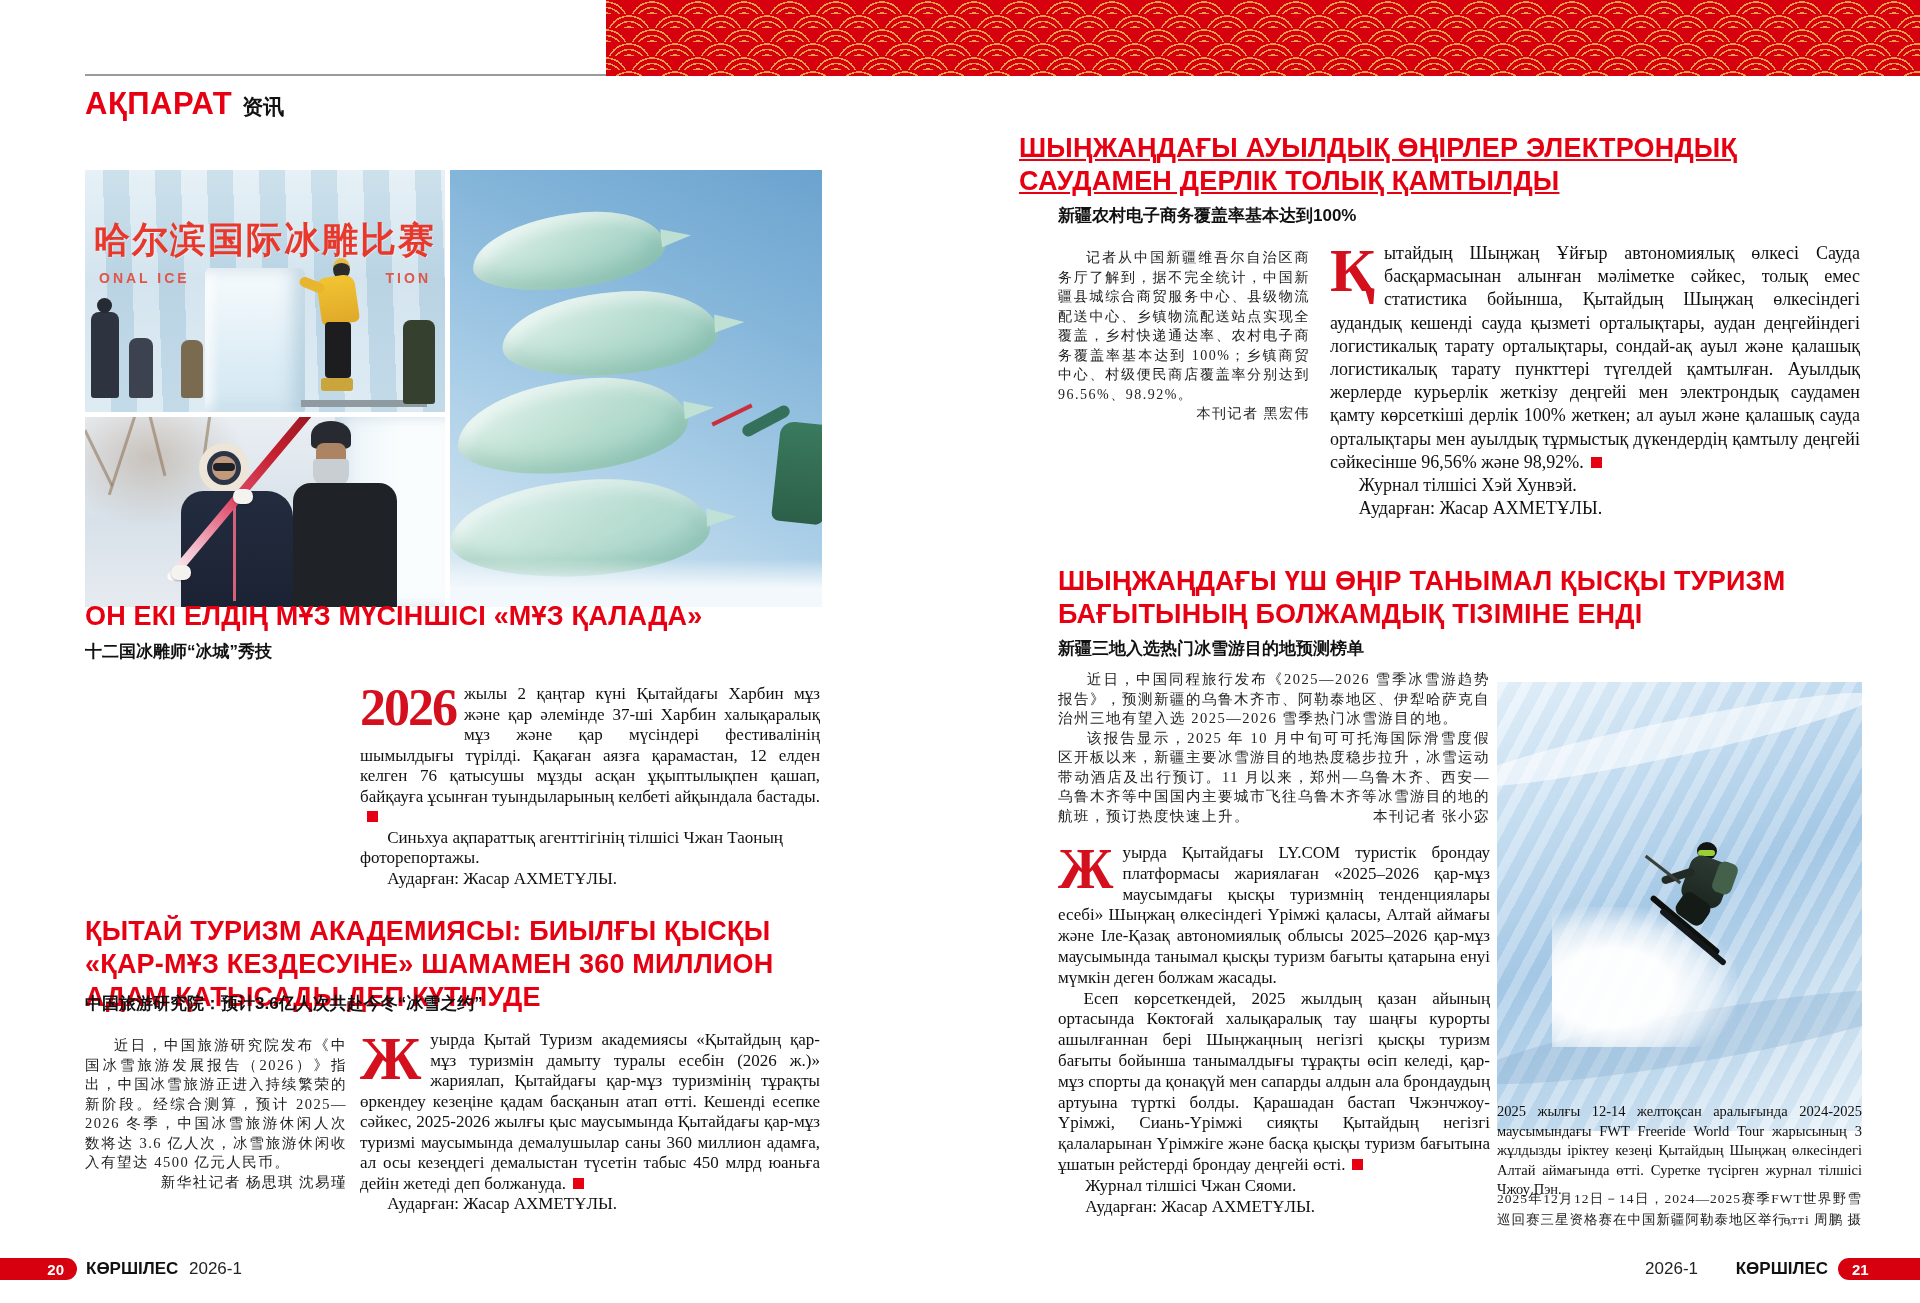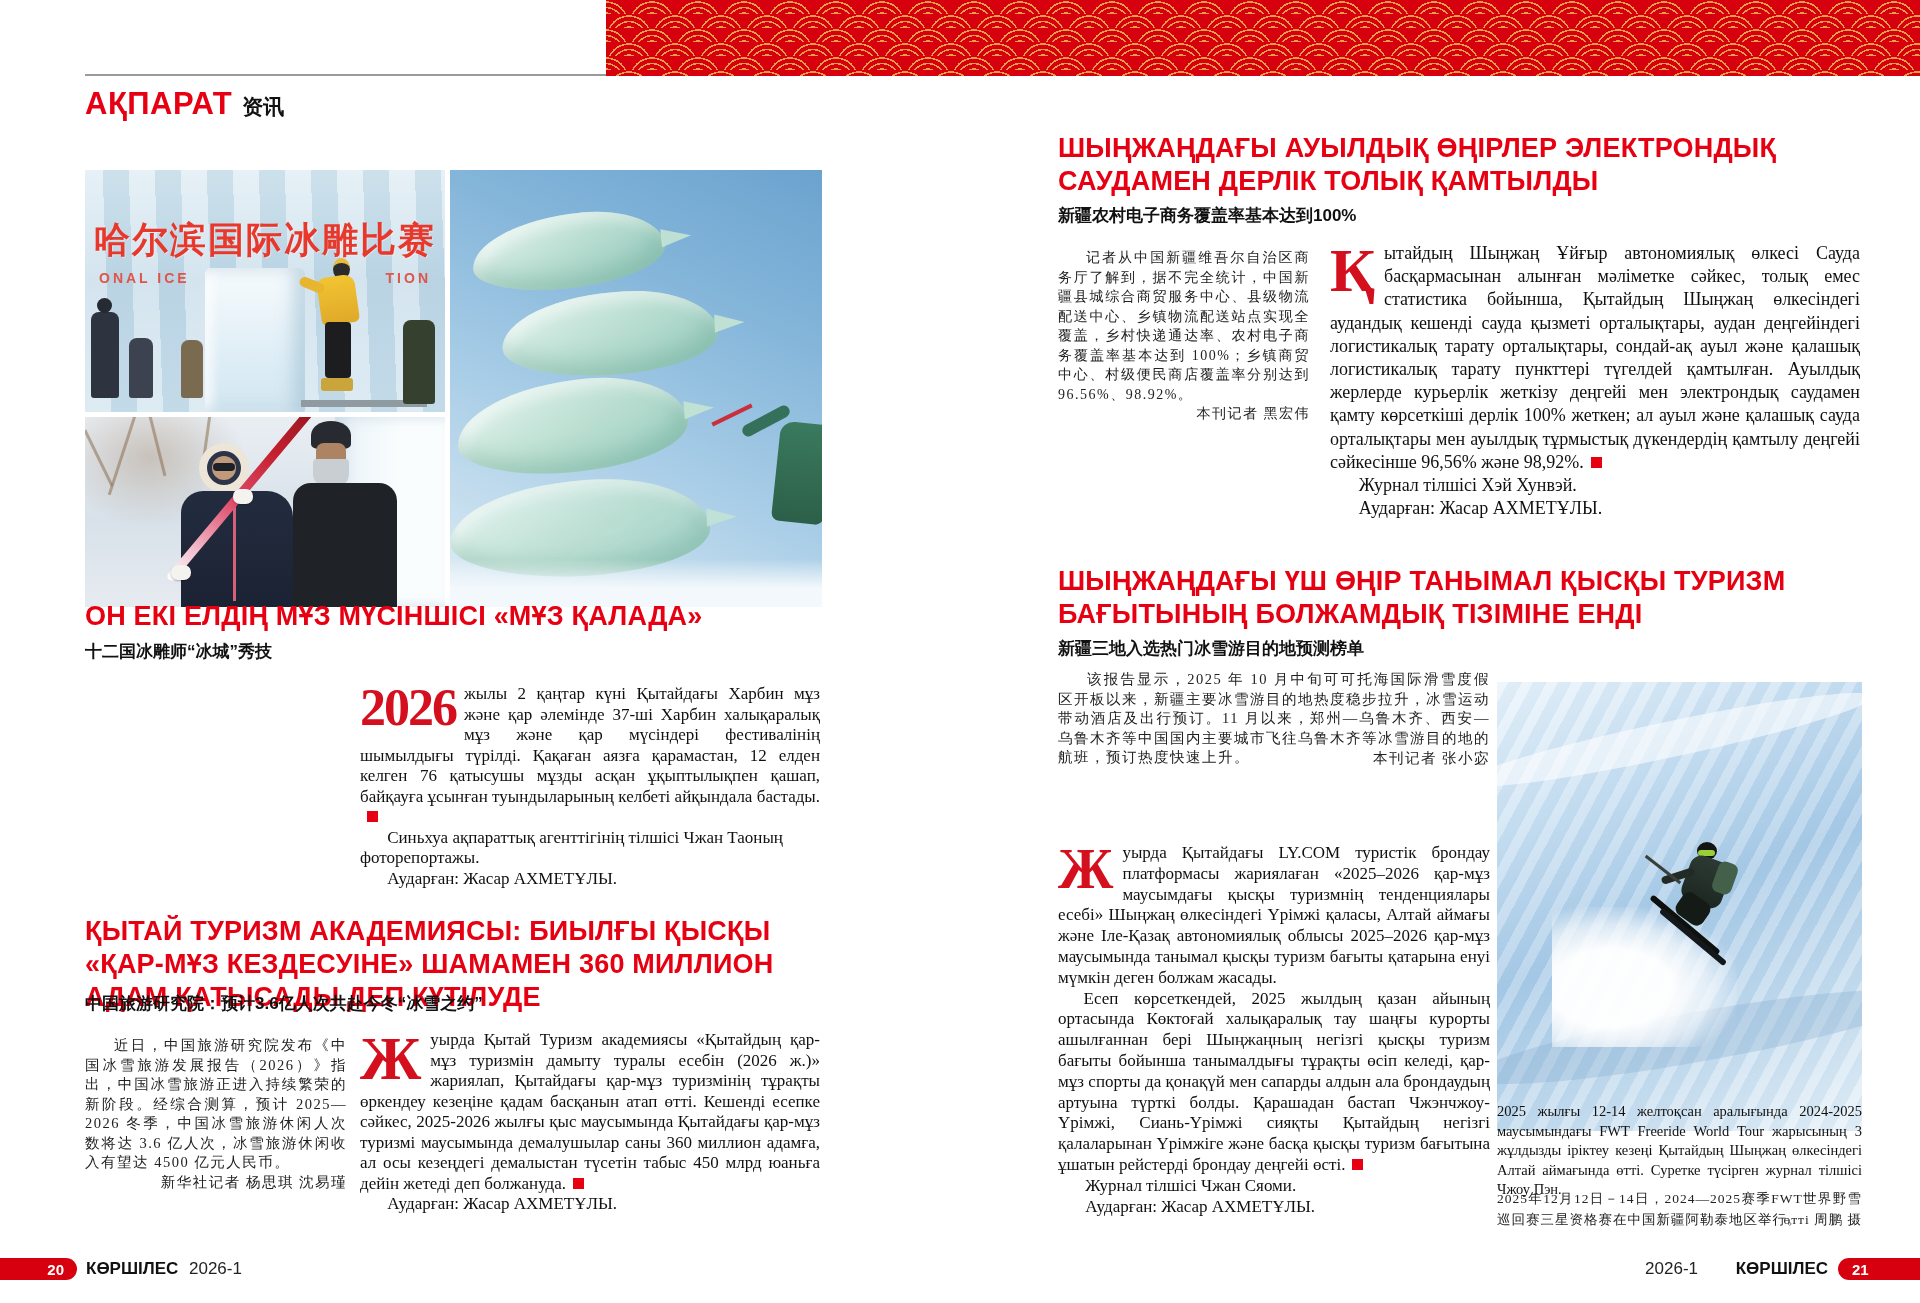--- a/index.html
+++ b/index.html
@@ -168,35 +168,36 @@
   </div>
 
   <div class="footer" style="left:0;width:400px;">
     <div class="pill" style="left:0;width:77px;border-radius:0 11px 11px 0;justify-content:flex-end;padding-right:13px;box-sizing:border-box;">
       <span>20</span>
     </div>
     <span class="brand" style="position:absolute;left:86px;top:1px;">КӨРШІЛЕС</span>
     <span class="issue" style="position:absolute;left:182px;top:1px;">2026-1</span>
   </div>
 
-  <div class="title" style="left:1058px;top:132px;width:805px;">ШЫҢЖАҢДАҒЫ АУЫЛДЫҚ ӨҢІРЛЕР ЭЛЕКТРОНДЫҚ САУДАМЕН ДЕРЛІК ТОЛЫҚ ҚАМТЫЛДЫ</div>
+  <div class="title" style="left:1019px;top:132px;width:805px;text-decoration:underline;">ШЫҢЖАҢДАҒЫ АУЫЛДЫҚ ӨҢІРЛЕР ЭЛЕКТРОНДЫҚ САУДАМЕН ДЕРЛІК ТОЛЫҚ ҚАМТЫЛДЫ</div>
   <div class="sub" style="left:1058px;top:204px;">新疆农村电子商务覆盖率基本达到100%</div>
   <div class="zh-col" style="left:1058px;top:248px;width:252px;font-size:14px;">
     <p>记者从中国新疆维吾尔自治区商务厅了解到，据不完全统计，中国新疆县城综合商贸服务中心、县级物流配送中心、乡镇物流配送站点实现全覆盖，乡村快递通达率、农村电子商务覆盖率基本达到 100%；乡镇商贸中心、村级便民商店覆盖率分别达到 96.56%、98.92%。</p>
     <p class="zh-byline">本刊记者 黑宏伟</p>
   </div>
   <div class="kk-col kk-lg" style="left:1330px;top:242px;width:530px;">
     <p><span class="dc-letter">Қ</span><span>ытайдың Шыңжаң Ұйғыр автономиялық өлкесі Сауда басқармасынан алынған мәліметке сәйкес, толық емес статистика бойынша, Қытайдың Шыңжаң өлкесіндегі аудандық кешенді сауда қызметі орталықтары, аудан деңгейіндегі логистикалық тарату орталықтары, сондай-ақ ауыл және қалашық логистикалық тарату пункттері түгелдей қамтылған. Ауылдық жерлерде курьерлік жеткізу деңгейі мен электрондық саудамен қамту көрсеткіші дерлік 100% жеткен; ал ауыл және қалашық сауда орталықтары мен ауылдық тұрмыстық дүкендердің қамтылу деңгейі сәйкесінше 96,56% және 98,92%.</span><span class="endmark"></span></p>
     <p class="credit">Журнал тілшісі Хэй Хунвэй.</p>
     <p class="credit">Аударған: Жасар АХМЕТҰЛЫ.</p>
   </div>
 
   <div class="title" style="left:1058px;top:565px;width:805px;">ШЫҢЖАҢДАҒЫ ҮШ ӨҢІР ТАНЫМАЛ ҚЫСҚЫ ТУРИЗМ БАҒЫТЫНЫҢ БОЛЖАМДЫҚ ТІЗІМІНЕ ЕНДІ</div>
   <div class="sub" style="left:1058px;top:637px;">新疆三地入选热门冰雪游目的地预测榜单</div>
   <div class="zh-col" style="left:1058px;top:670px;width:432px;">
+    <p>近日，中国同程旅行发布《2025—2026 雪季冰雪游趋势报告》，预测新疆的乌鲁木齐市、阿勒泰地区、伊犁哈萨克自治州三地有望入选 2025—2026 雪季热门冰雪游目的地。</p>
     <p>该报告显示，2025 年 10 月中旬可可托海国际滑雪度假区开板以来，新疆主要冰雪游目的地热度稳步拉升，冰雪运动带动酒店及出行预订。11 月以来，郑州—乌鲁木齐、西安—乌鲁木齐等中国国内主要城市飞往乌鲁木齐等冰雪游目的地的航班，预订热度快速上升。</p>
     <p class="zh-byline" style="margin-top:-19px;">本刊记者 张小宓</p>
   </div>
   <div class="kk-col kk-md" style="left:1058px;top:843px;width:432px;">
     <p><span class="dc-letter" style="font-size:56px;">Ж</span><span>уырда Қытайдағы LY.COM туристік брондау платформасы жариялаған «2025–2026 қар-мұз маусымдағы қысқы туризмнің тенденциялары есебі» Шыңжаң өлкесіндегі Үрімжі қаласы, Алтай аймағы және Іле-Қазақ автономиялық облысы 2025–2026 қар-мұз маусымында танымал қысқы туризм бағыты қатарына енуі мүмкін деген болжам жасады.</span></p>
     <p style="text-indent:1.5em;"><span>Есеп көрсеткендей, 2025 жылдың қазан айының ортасында Көктоғай халықаралық тау шаңғы курорты ашылғаннан бері Шыңжаңның негізгі қысқы туризм бағыты бойынша танымалдығы тұрақты өсіп келеді, қар-мұз спорты да қонақүй мен сапарды алдын ала брондаудың артуына түрткі болды. Қарашадан бастап Чжэнчжоу-Үрімжі, Сиань-Үрімжі сияқты Қытайдың негізгі қалаларынан Үрімжіге және басқа қысқы туризм бағытына ұшатын рейстерді брондау деңгейі өсті.</span><span class="endmark"></span></p>
     <p class="credit">Журнал тілшісі Чжан Сяоми.</p>
     <p class="credit">Аударған: Жасар АХМЕТҰЛЫ.</p>
   </div>
 

